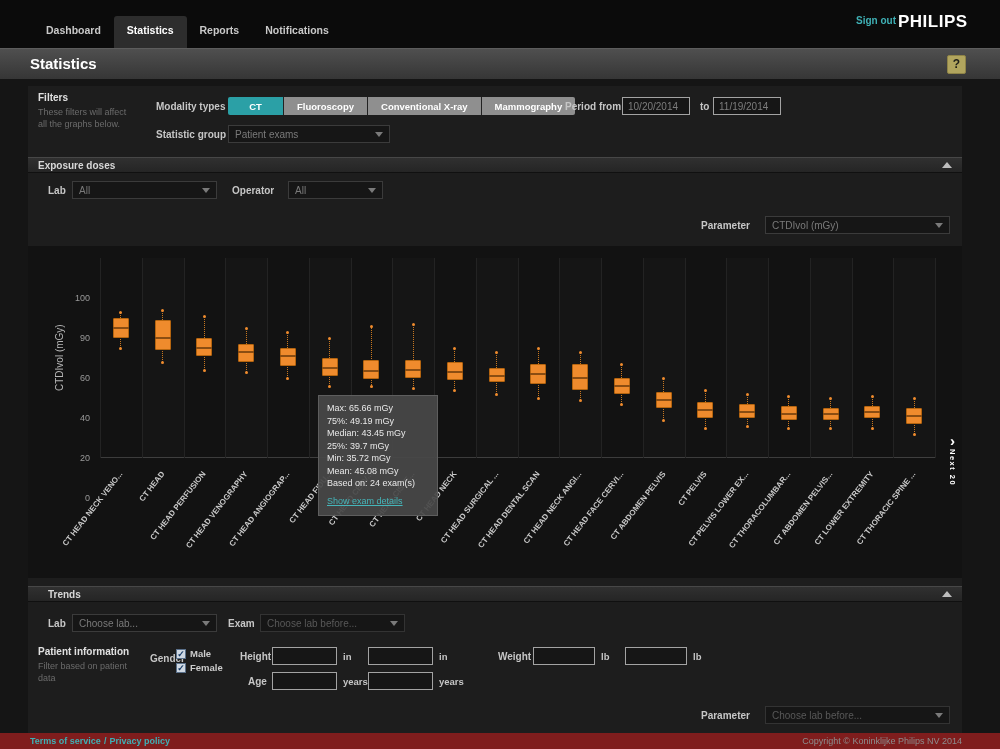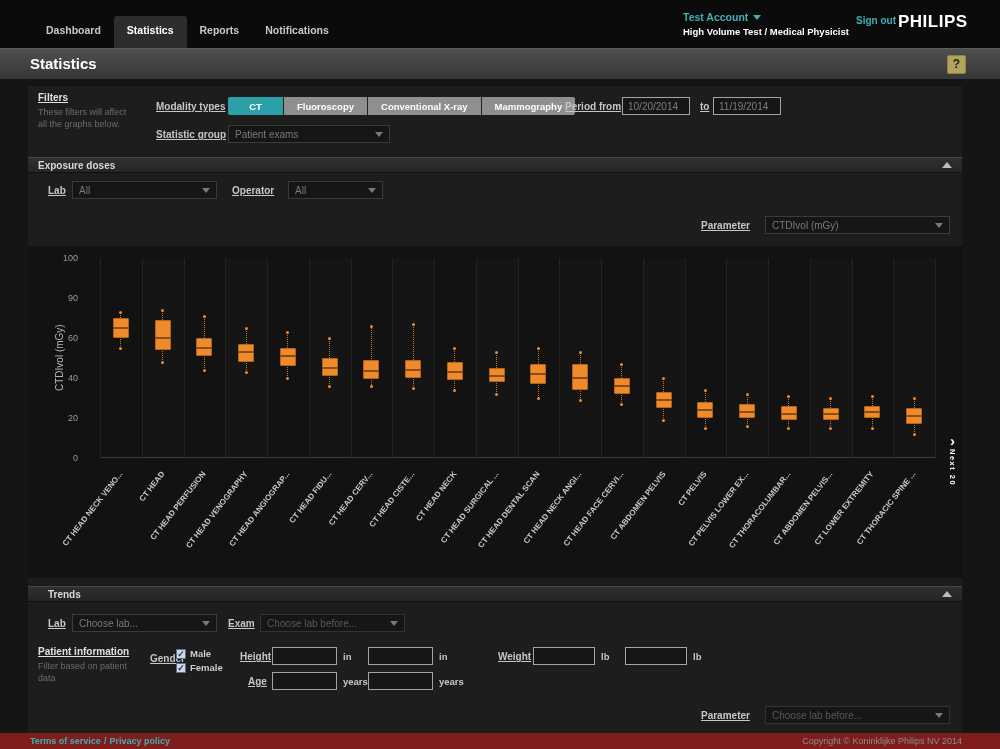--- a/index.html
+++ b/index.html
@@ -19,42 +19,42 @@
   .brand { position:absolute; left:898px; top:12px; color:#ffffff; font-size:17px; font-weight:bold; letter-spacing:0.5px; }
 
   
   .titlebar { position:absolute; top:48px; left:0; width:1000px; height:31px; background:linear-gradient(#4f4f4f,#363636); border-top:1px solid #5d5d5d; }
   .titlebar h1 { position:absolute; left:30px; top:6px; font-size:15px; color:#ffffff; font-weight:bold; }
   .help { position:absolute; left:947px; top:6px; width:19px; height:19px; background:#b1a55e; color:#20201a; font-weight:bold; font-size:12px; border:1px solid #8e8347; border-radius:2px; cursor:pointer; line-height:15px; text-align:center; }
 
   .content-bg { position:absolute; left:28px; top:86px; width:934px; height:647px; background:#1d1d1d; }
 
   
-  .lbl { position:absolute; font-size:10px; font-weight:bold; color:#c6c6c6; white-space:nowrap;text-decoration:underline; }
+  .lbl { position:absolute; font-size:10px; font-weight:bold; color:#c6c6c6; white-space:nowrap; }
   .desc { position:absolute; font-size:9px; color:#6b6b6b; line-height:12px; }
   .input { position:absolute; height:18px; background:#161616; border:1px solid #a3a3a3; color:#7d7d7d; font-size:10px; padding:0 5px; font-family:inherit; }
   .select { position:absolute; height:18px; background:#161616; border:1px solid #3b3b3b; color:#7a7a7a; font-size:10px; display:flex; align-items:center; justify-content:space-between; padding:0 6px; cursor:pointer; }
   .select.dim { color:#585858; border-color:#333333; }
   .tri-down { width:0; height:0; border-left:4px solid transparent; border-right:4px solid transparent; border-top:5px solid #7a7a7a; }
   .sec-hdr { position:absolute; left:28px; width:934px; height:16px; background:linear-gradient(#303030,#252525); border-top:1px solid #474747; border-bottom:1px solid #101010; display:flex; align-items:center; justify-content:space-between; padding:0 10px; }
   .sec-title { font-size:10px; font-weight:bold; color:#d8d8d8; }
   .tri-up { width:0; height:0; border-left:5px solid transparent; border-right:5px solid transparent; border-bottom:6px solid #bdbdbd; cursor:pointer; }
 
   
   .seg-group { position:absolute; left:228px; top:97px; display:flex; }
   .seg-btn { height:18px; min-width:56px; padding:0 13px; background:#8f8f8f; color:#ffffff; font-size:9.5px; font-weight:bold; border:none; border-right:1px solid #222222; cursor:pointer; font-family:inherit; white-space:nowrap; }
   .seg-btn:first-child { border-radius:2px 0 0 2px; }
   .seg-btn:last-child { border-radius:0 2px 2px 0; border-right:none; }
   .seg-btn.active { background:#2ba0a6; }
 
   
   .chart-wrap { position:absolute; left:28px; top:246px; width:934px; height:332px; background:#121212; overflow:hidden; }
   .y-title { position:absolute; left:26px; top:12px; height:200px; writing-mode:vertical-rl; transform:rotate(180deg); color:#b5b5b5; font-size:10px; text-align:center; }
   .y-ticks { position:absolute; left:0; top:0; width:66px; height:224px; }
-  .ytick { position:absolute; right:16px; width:30px; text-align:right; font-size:9px; color:#9a9a9a; }
+  .ytick { position:absolute; right:4px; width:30px; text-align:right; font-size:9px; color:#9a9a9a;margin-top:40px; }
   .plot-area { position:absolute; left:72px; top:12px; width:835px; height:200px; border-bottom:1px solid #3c3c3c; }
   .vgrid { position:absolute; top:0; width:1px; height:200px; background:#232323; }
   .colband { position:absolute; top:0; height:200px; background:rgba(255,255,255,0.015); }
   .whisker { position:absolute; width:0; border-left:1px dotted #c8771f; }
   .wdot { position:absolute; width:3px; height:3px; border-radius:50%; background:#ef8b2d; }
   .bp-box { position:absolute; width:16px; background:#ef8b2d; border:1px solid #b5650f; border-radius:1px; cursor:pointer; }
   .bp-median { position:absolute; width:16px; height:2px; background:#8a4d12; }
   .x-labels { position:absolute; left:72px; top:218px; width:862px; height:114px; }
   .xlabel { position:absolute; top:4px; width:150px; text-align:right; transform-origin:100% 50%; transform:rotate(-52deg); font-size:8px; font-weight:bold; color:#c9c9c9; white-space:nowrap; }
   .chart-tooltip { position:absolute; left:290px; top:149px; width:120px; background:rgba(72,72,72,0.93); border:1px solid #5e5e5e; padding:6px 8px 7px; z-index:5; }
@@ -82,27 +82,20 @@
 
 <div class="screen">
 
   <header class="topbar">
     <nav class="nav">
         <div class="nav-item">Dashboard</div>
         <div class="nav-item active">Statistics</div>
         <div class="nav-item">Reports</div>
         <div class="nav-item">Notifications</div>
       </nav>
-    <div class="account">
-      <div class="account-link">
-        <span>Test Account</span>
-        <span class="tri-down-teal"></span>
-      </div>
-      <div class="account-detail">High Volume Test / Medical Physicist</div>
-    </div>
     <a class="signout">Sign out</a>
     <div class="brand">PHILIPS</div>
   </header>
 
   <div class="titlebar">
     <h1>Statistics</h1>
     <button class="help">?</button>
   </div>
 
   <div class="content-bg"></div>
@@ -304,20 +297,32 @@
         <div class="xlabel" style="left: 330.125px;">CT HEAD NECK ANGI...</div>
         <div class="xlabel" style="left: 371.875px;">CT HEAD FACE CERVI...</div>
         <div class="xlabel" style="left: 413.625px;">CT ABDOMEN PELVIS</div>
         <div class="xlabel" style="left: 455.375px;">CT PELVIS</div>
         <div class="xlabel" style="left: 497.125px;">CT PELVIS LOWER EX...</div>
         <div class="xlabel" style="left: 538.875px;">CT THORACOLUMBAR...</div>
         <div class="xlabel" style="left: 580.625px;">CT ABDOMEN PELVIS...</div>
         <div class="xlabel" style="left: 622.375px;">CT LOWER EXTREMITY</div>
         <div class="xlabel" style="left: 664.125px;">CT THORACIC SPINE ...</div>
       </div>
+    <div class="chart-tooltip">
+      <div>
+          <div class="tip-line">Max: 65.66 mGy</div>
+          <div class="tip-line">75%: 49.19 mGy</div>
+          <div class="tip-line">Median: 43.45 mGy</div>
+          <div class="tip-line">25%: 39.7 mGy</div>
+          <div class="tip-line">Min: 35.72 mGy</div>
+          <div class="tip-line">Mean: 45.08 mGy</div>
+          <div class="tip-line">Based on: 24 exam(s)</div>
+        </div>
+      <span class="tip-link">Show exam details</span>
+    </div>
     <div class="next-btn">
       <span class="next-chev">›</span>
       <span class="next-label">Next 20</span>
     </div>
   </div>
 
   <div class="sec-hdr" style="top:586px;padding-left:20px;">
     <span class="sec-title">Trends</span>
     <span class="tri-up"></span>
   </div>

